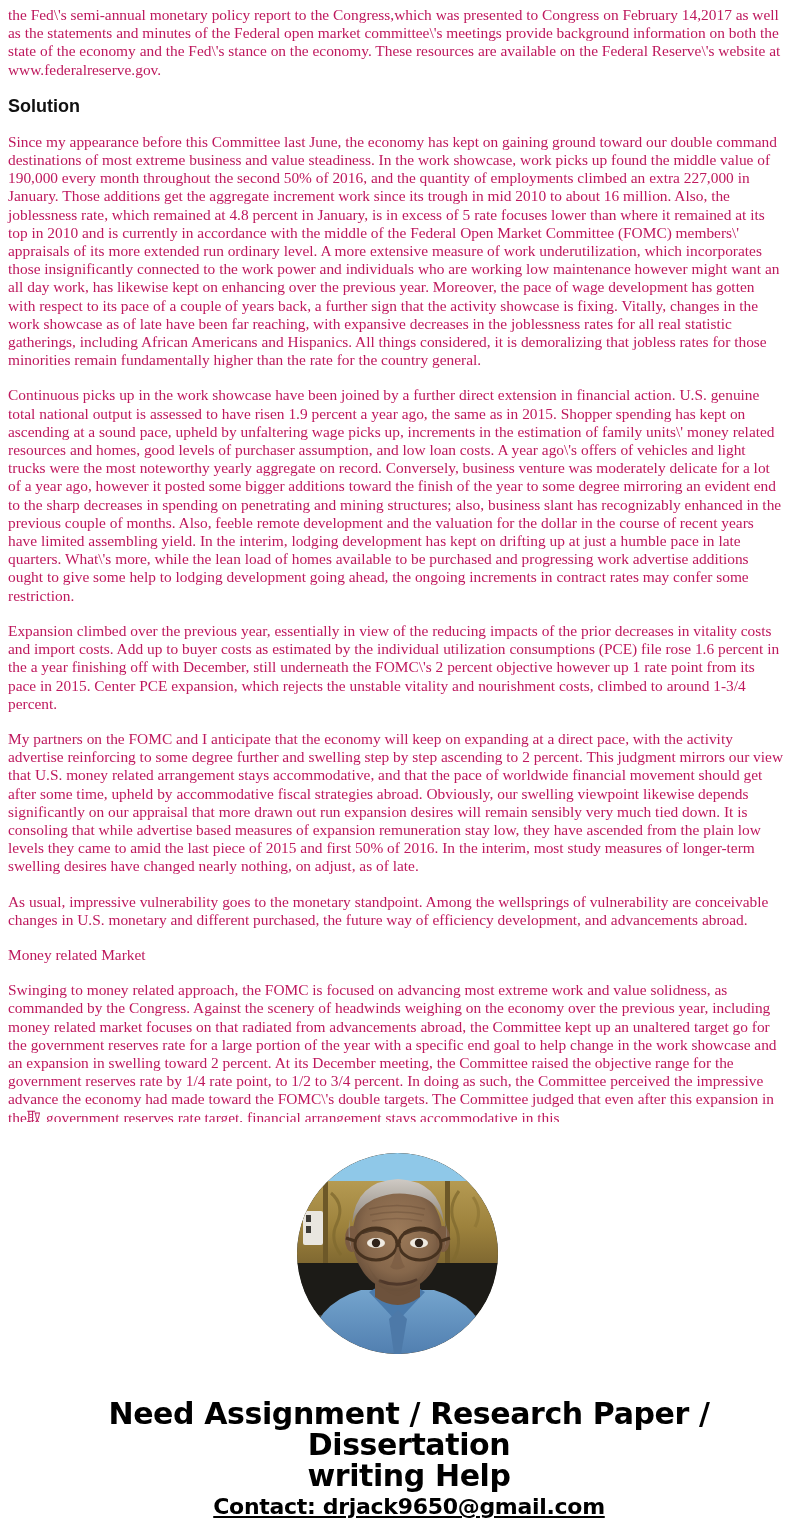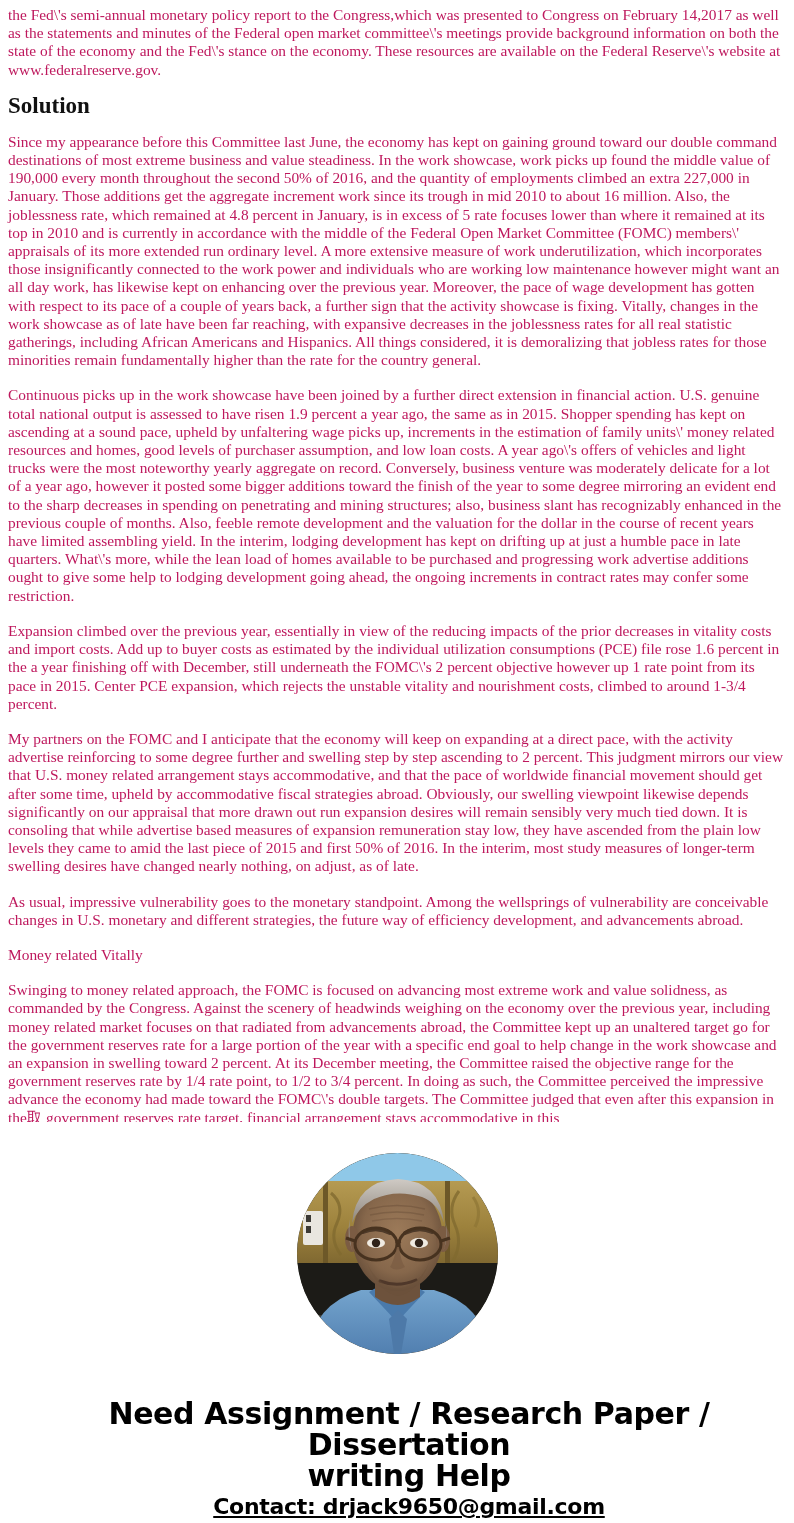--- a/index.html
+++ b/index.html
@@ -34,25 +34,25 @@
   .doc p {
     margin: 0 0 17px 0;
     font-size: 15.4px;
     line-height: 18.2px;
     text-align: left;
     color: #be185d;
     font-family: "Liberation Serif", "DejaVu Serif", serif;
   }
   .doc h2 {
     margin: 5px 0 17px 0;
-    font-size: 23px;
+    font-size: 18px;
     line-height: 20px;
     font-weight: bold;
     color: #111111;
-    font-family: Liberation Serif, serif;
+    font-family: Liberation Sans, sans-serif;
   }
 
   
   .avatar-wrap {
     position: absolute;
     left: 0;
     top: 1128px;
     width: 794px;
     height: 245px;
     display: flex;
@@ -106,22 +106,22 @@
 
 <div class="page">
 
   <div class="doc">
     <p>the Fed\'s semi-annual monetary policy report to the Congress,which was presented to Congress on February 14,2017 as well as the statements and minutes of the Federal open market committee\'s meetings provide background information on both the state of the economy and the Fed\'s stance on the economy. These resources are available on the Federal Reserve\'s website at www.federalreserve.gov.</p>
     <h2>Solution</h2>
     <p>Since my appearance before this Committee last June, the economy has kept on gaining ground toward our double command destinations of most extreme business and value steadiness. In the work showcase, work picks up found the middle value of 190,000 every month throughout the second 50% of 2016, and the quantity of employments climbed an extra 227,000 in January. Those additions get the aggregate increment work since its trough in mid 2010 to about 16 million. Also, the joblessness rate, which remained at 4.8 percent in January, is in excess of 5 rate focuses lower than where it remained at its top in 2010 and is currently in accordance with the middle of the Federal Open Market Committee (FOMC) members\' appraisals of its more extended run ordinary level. A more extensive measure of work underutilization, which incorporates those insignificantly connected to the work power and individuals who are working low maintenance however might want an all day work, has likewise kept on enhancing over the previous year. Moreover, the pace of wage development has gotten with respect to its pace of a couple of years back, a further sign that the activity showcase is fixing. Vitally, changes in the work showcase as of late have been far reaching, with expansive decreases in the joblessness rates for all real statistic gatherings, including African Americans and Hispanics. All things considered, it is demoralizing that jobless rates for those minorities remain fundamentally higher than the rate for the country general.</p>
     <p>Continuous picks up in the work showcase have been joined by a further direct extension in financial action. U.S. genuine total national output is assessed to have risen 1.9 percent a year ago, the same as in 2015. Shopper spending has kept on ascending at a sound pace, upheld by unfaltering wage picks up, increments in the estimation of family units\' money related resources and homes, good levels of purchaser assumption, and low loan costs. A year ago\'s offers of vehicles and light trucks were the most noteworthy yearly aggregate on record. Conversely, business venture was moderately delicate for a lot of a year ago, however it posted some bigger additions toward the finish of the year to some degree mirroring an evident end to the sharp decreases in spending on penetrating and mining structures; also, business slant has recognizably enhanced in the previous couple of months. Also, feeble remote development and the valuation for the dollar in the course of recent years have limited assembling yield. In the interim, lodging development has kept on drifting up at just a humble pace in late quarters. What\'s more, while the lean load of homes available to be purchased and progressing work advertise additions ought to give some help to lodging development going ahead, the ongoing increments in contract rates may confer some restriction.</p>
     <p>Expansion climbed over the previous year, essentially in view of the reducing impacts of the prior decreases in vitality costs and import costs. Add up to buyer costs as estimated by the individual utilization consumptions (PCE) file rose 1.6 percent in the a year finishing off with December, still underneath the FOMC\'s 2 percent objective however up 1 rate point from its pace in 2015. Center PCE expansion, which rejects the unstable vitality and nourishment costs, climbed to around 1-3/4 percent.</p>
     <p>My partners on the FOMC and I anticipate that the economy will keep on expanding at a direct pace, with the activity advertise reinforcing to some degree further and swelling step by step ascending to 2 percent. This judgment mirrors our view that U.S. money related arrangement stays accommodative, and that the pace of worldwide financial movement should get after some time, upheld by accommodative fiscal strategies abroad. Obviously, our swelling viewpoint likewise depends significantly on our appraisal that more drawn out run expansion desires will remain sensibly very much tied down. It is consoling that while advertise based measures of expansion remuneration stay low, they have ascended from the plain low levels they came to amid the last piece of 2015 and first 50% of 2016. In the interim, most study measures of longer-term swelling desires have changed nearly nothing, on adjust, as of late.</p>
-    <p>As usual, impressive vulnerability goes to the monetary standpoint. Among the wellsprings of vulnerability are conceivable changes in U.S. monetary and different strategies, the future way of efficiency development, and advancements abroad.</p>
-    <p>Money related Vitally</p>
+    <p>As usual, impressive vulnerability goes to the monetary standpoint. Among the wellsprings of vulnerability are conceivable changes in U.S. monetary and different purchased, the future way of efficiency development, and advancements abroad.</p>
+    <p>Money related Market</p>
     <p>Swinging to money related approach, the FOMC is focused on advancing most extreme work and value solidness, as commanded by the Congress. Against the scenery of headwinds weighing on the economy over the previous year, including money related market focuses on that radiated from advancements abroad, the Committee kept up an unaltered target go for the government reserves rate for a large portion of the year with a specific end goal to help change in the work showcase and an expansion in swelling toward 2 percent. At its December meeting, the Committee raised the objective range for the government reserves rate by 1/4 rate point, to 1/2 to 3/4 percent. In doing as such, the Committee perceived the impressive advance the economy had made toward the FOMC\'s double targets. The Committee judged that even after this expansion in the取 government reserves rate target, financial arrangement stays accommodative in this</p>
   </div>
 
   <div class="avatar-wrap">
     <div class="avatar">
       <svg class="av-svg" viewBox="0 0 201 201" xmlns="http://www.w3.org/2000/svg">
         <defs>
           <clipPath id="circ">
               <circle cx="100.5" cy="100.5" r="100.5"></circle>
             </clipPath>

